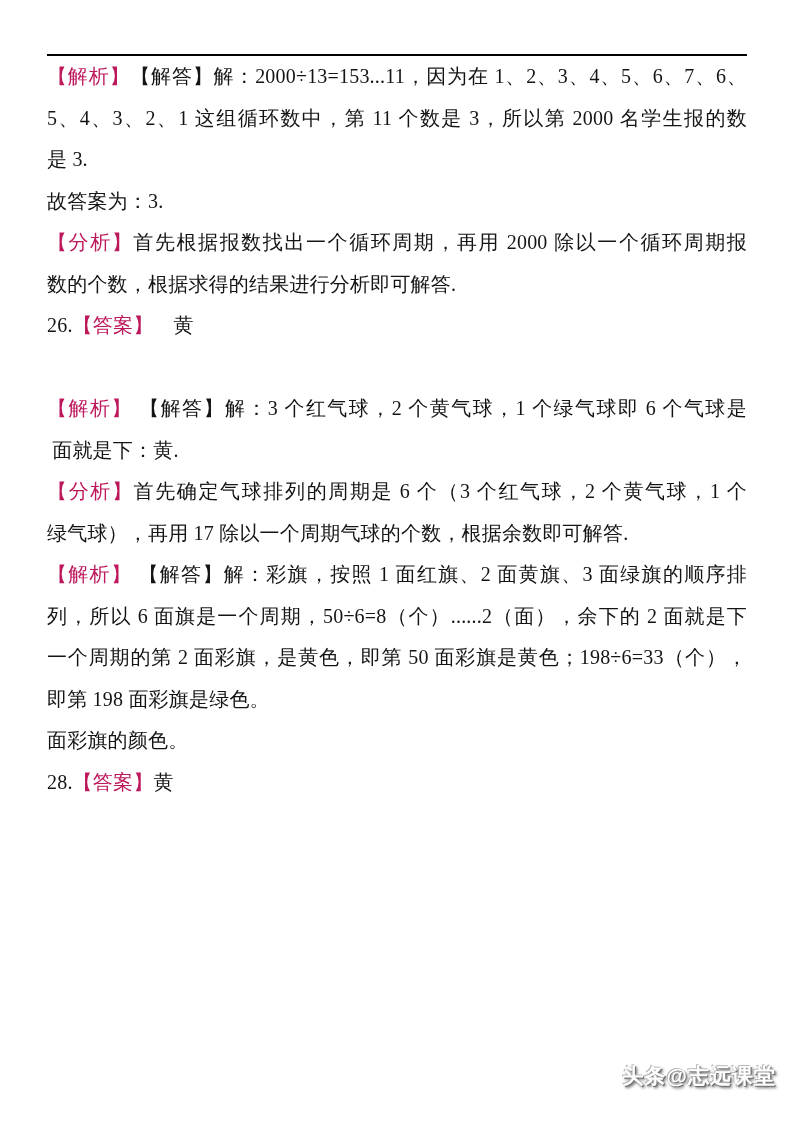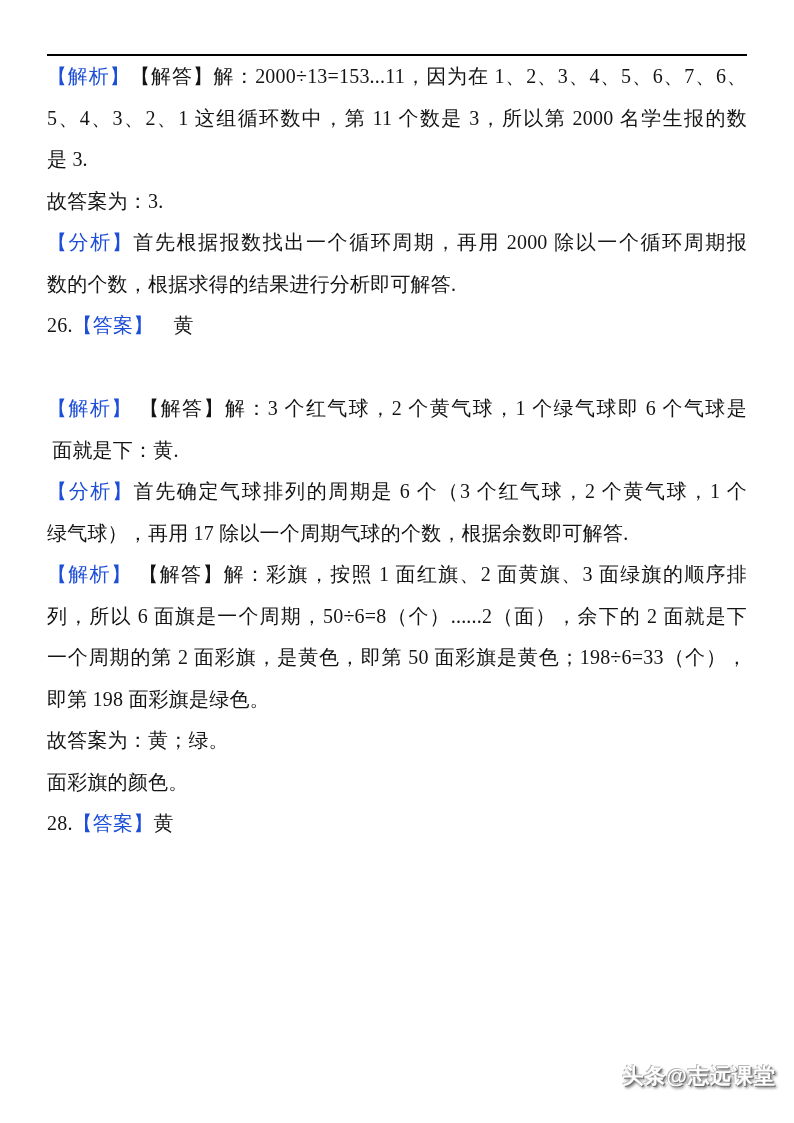--- a/index.html
+++ b/index.html
@@ -15,21 +15,21 @@
   }
   .doc {
     position:absolute; left:47px; top:56px; width:700px;
     font-size:20px; line-height:41.5px; color:#141414;
     letter-spacing:0.2px;
   }
   .line {
     white-space:pre; min-height:41.5px; text-align:left;
   }
   .line.full { text-align-last:justify; }
-  .b { color:#1d4ed8;margin-top:20px; }
+  .b { color:#be185d;margin-top:20px; }
   .watermark {
     position:absolute; right:18px; bottom:33px;
     font-size:21px; font-weight:bold; letter-spacing:1px;
     color:#ffffff;
     text-shadow:-1px -1px 0 #b8b8b8, 1px 1px 0 #6e6e6e, 2px 2px 3px #565656;
     font-family:"Liberation Sans","DejaVu Sans",sans-serif;
   }
 </style>
 </head>
 <body>
@@ -67,21 +67,20 @@
 
 
     <div class="line full"><span class="b">【解析】</span><span> 【解答】解：彩旗，按照 1 面红旗、2 面黄旗、3 面绿旗的顺序排</span></div>
 
     <div class="line full"><span>列，所以 6 面旗是一个周期，50÷6=8（个）......2（面），余下的 2 面就是下</span></div>
 
     <div class="line full"><span>一个周期的第 2 面彩旗，是黄色，即第 50 面彩旗是黄色；198÷6=33（个），</span></div>
 
     <div class="line"><span>即第 198 面彩旗是绿色。</span></div>
 
-    <div class="line"><span>故答案为：黄；绿。</span></div>
 
 
 
     <div class="line"><span>面彩旗的颜色。</span></div>
 
     <div class="line"><span>28.</span><span class="b">【答案】</span><span>黄</span></div>
 
   </div>
 
   <div class="watermark">头条@志远课堂</div>

